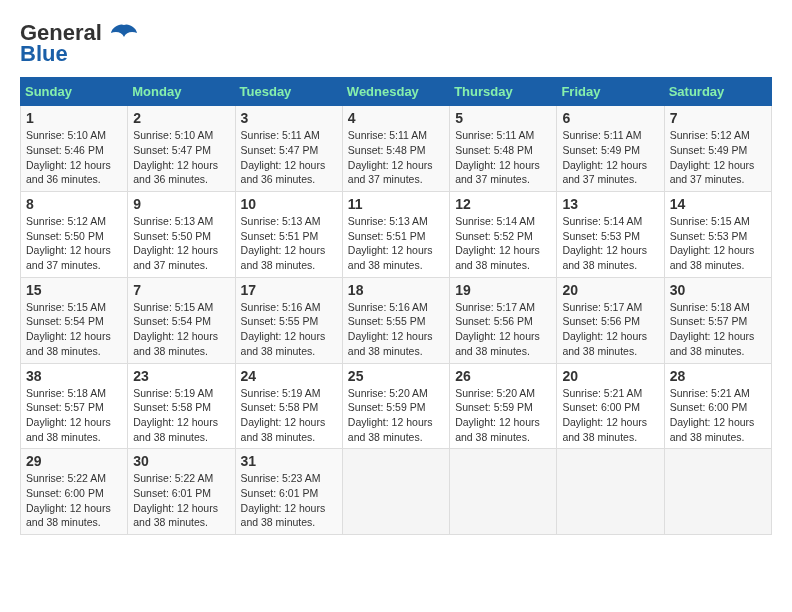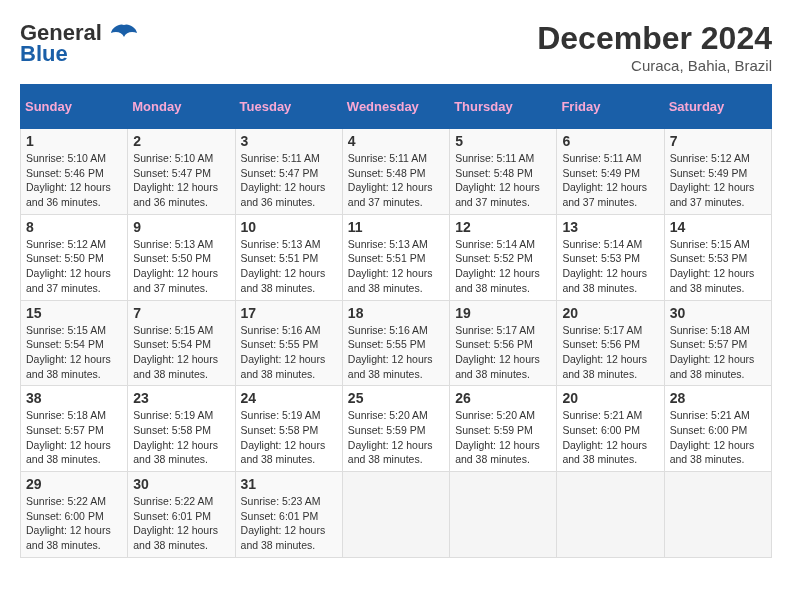--- a/index.html
+++ b/index.html
@@ -32,22 +32,22 @@
       font-size: 15px;
       color: #555;
     }
     table {
       width: 100%;
       border-collapse: collapse;
       font-size: 11px;
     }
     thead tr th {
       background: #1a5fa8;
-      color: #f9a8d4;
-      padding: 14px 4px;
+      color: #86efac;
+      padding: 6px 4px;
       text-align: left;
       font-size: 13px;
       font-weight: bold;
       border: 1px solid #1a5fa8;
     }
     tbody tr td {
       vertical-align: top;
       padding: 4px 5px;
       border: 1px solid #ddd;
       width: 14.28%;
@@ -87,24 +87,20 @@
           <span style="color:#333;">General</span>
           <svg style="display:inline-block; vertical-align:middle; margin-left:2px;" width="28" height="22" viewBox="0 0 28 22">
             <path d="M14 2 C18 0, 26 4, 27 10 C22 8, 16 9, 14 14 C12 9, 6 8, 1 10 C2 4, 10 0, 14 2Z" fill="#1a5fa8"></path>
           </svg>
         </div>
         <div></div>
       </div>
       <div style="font-size:22px; font-weight:bold; color:#1a5fa8; margin-top:-4px;">Blue</div>
     </div>
   </div>
-  <div class="title-block">
-    <div class="month-title">December 2024</div>
-    <div class="subtitle">Curaca, Bahia, Brazil</div>
-  </div>
 </div>
 
 <table>
   <thead>
     <tr>
       <th>Sunday</th>
       <th>Monday</th>
       <th>Tuesday</th>
       <th>Wednesday</th>
       <th>Thursday</th>

